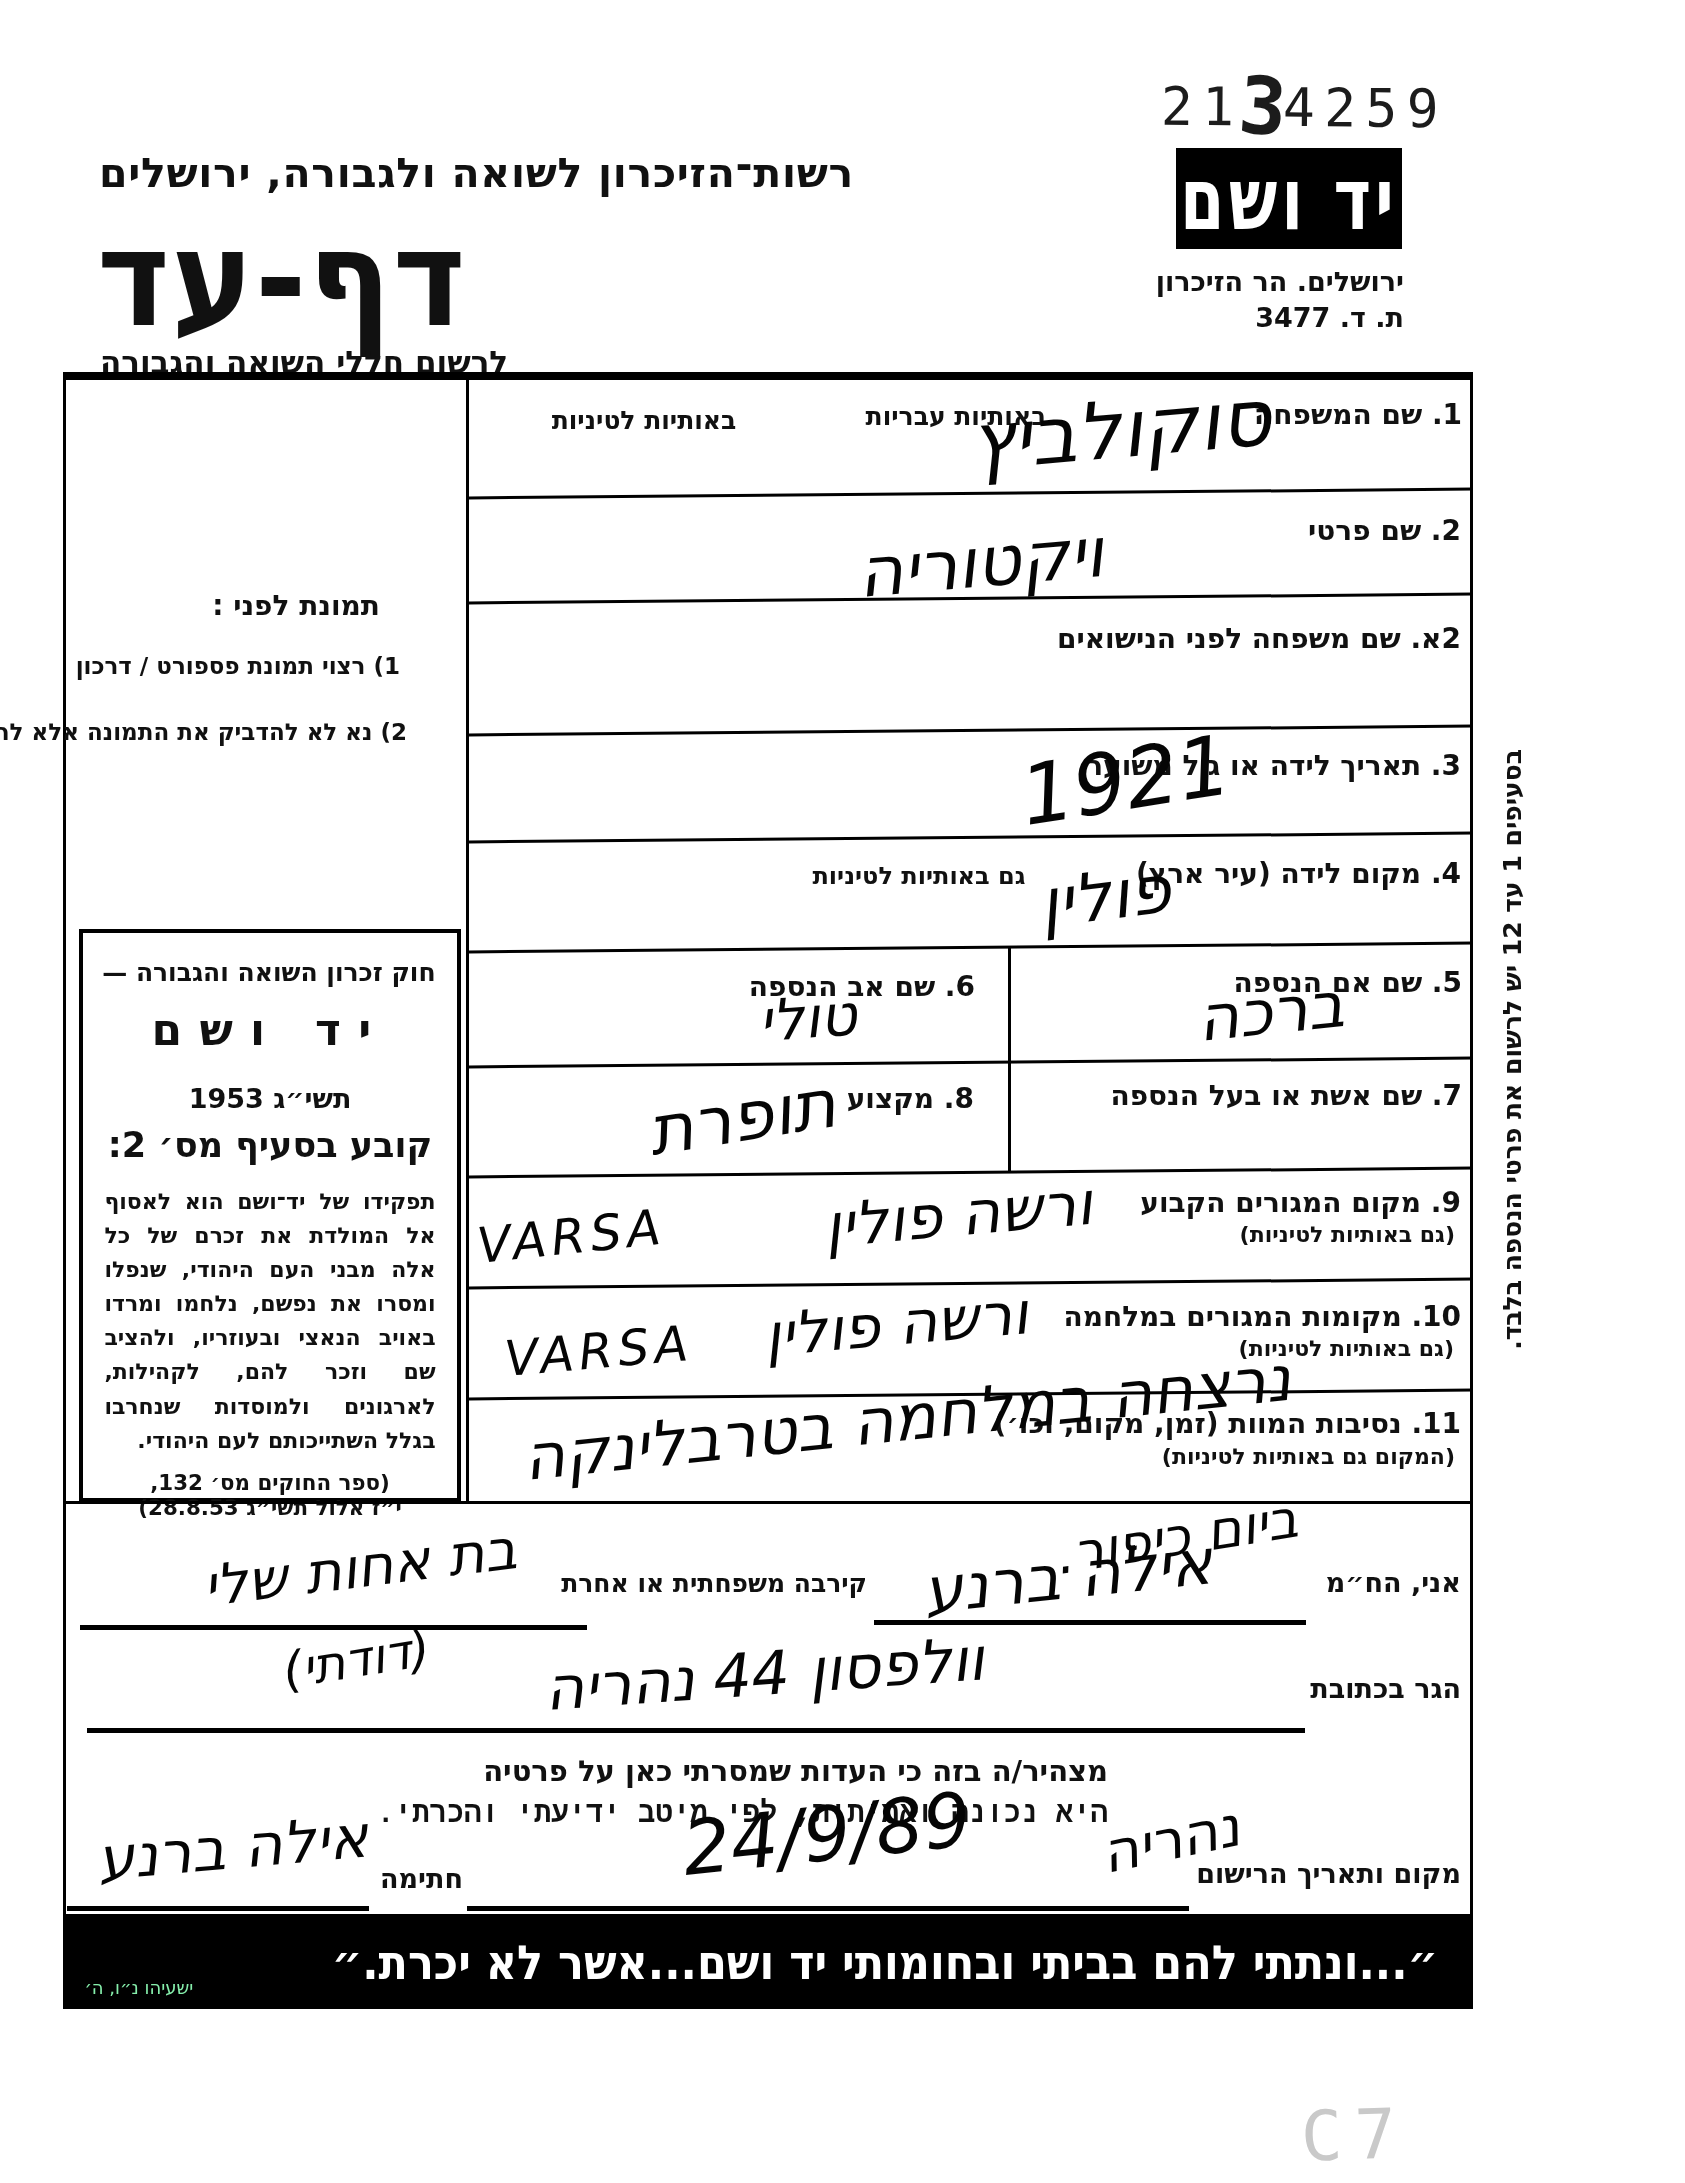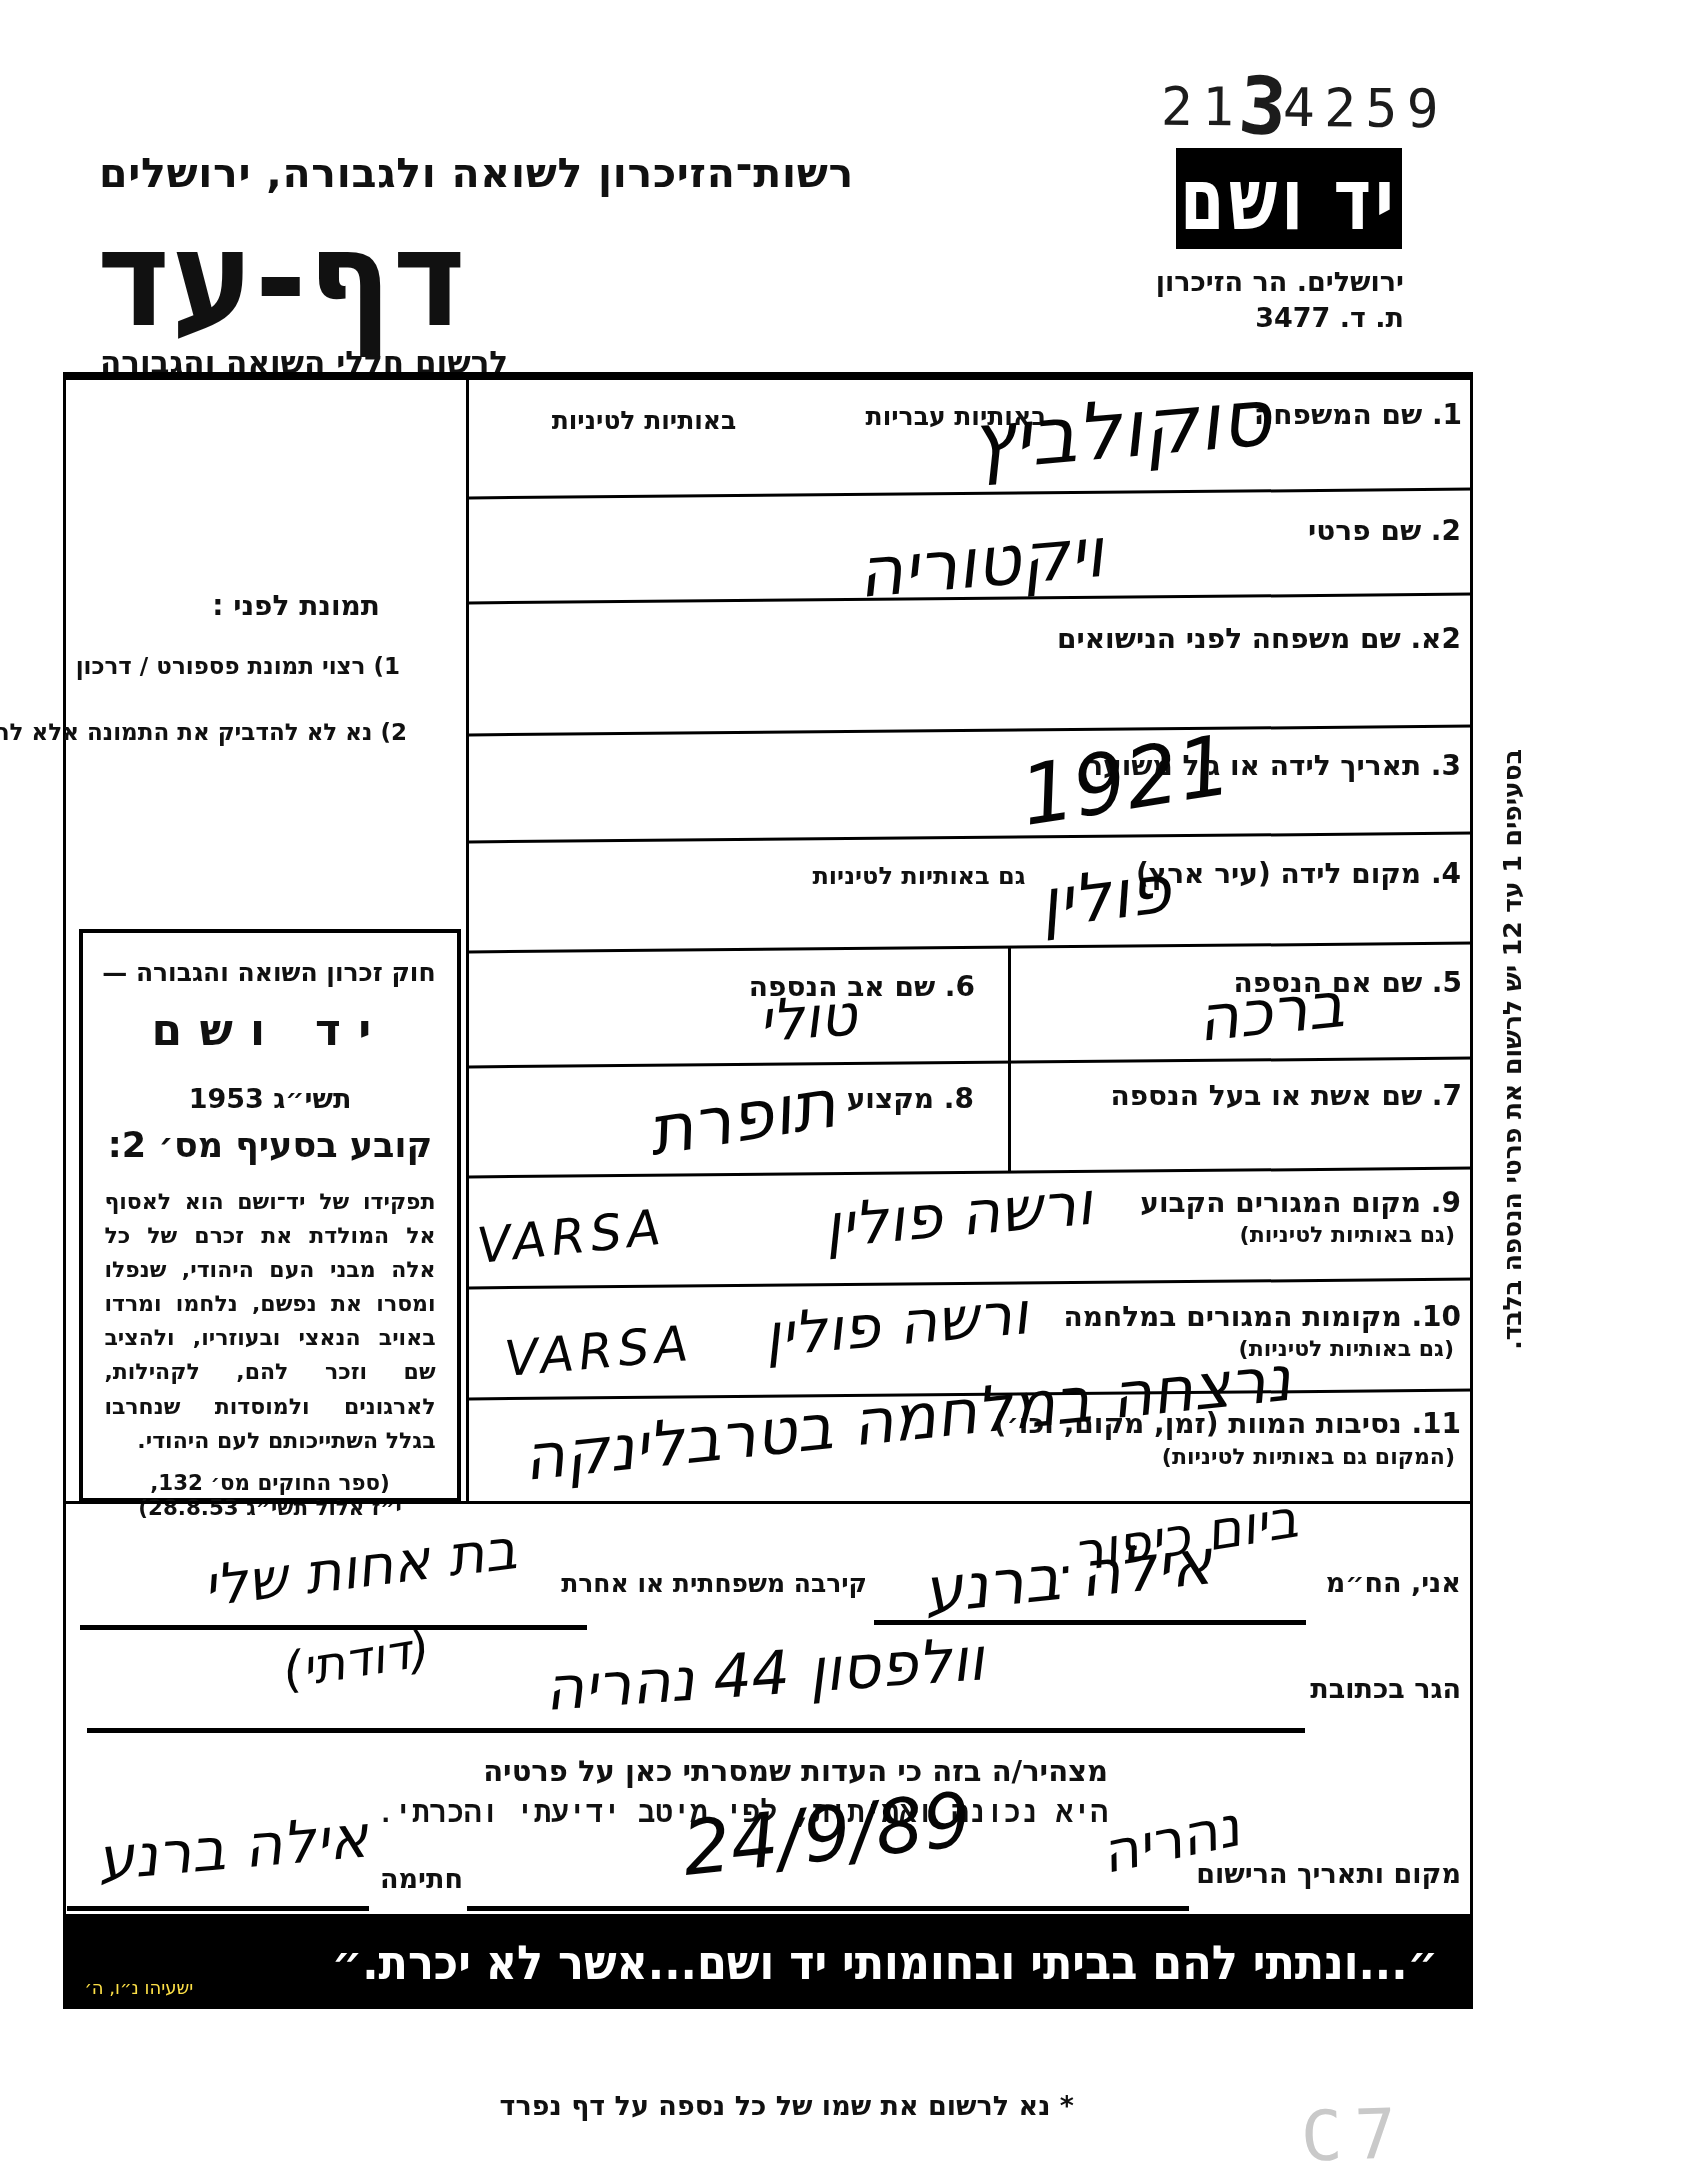--- a/index.html
+++ b/index.html
@@ -141,20 +141,19 @@
   <div class="abs hline" style="left:467px; top:1906px; width:722px; height:4.7px;"></div>
   <div class="abs hw rtl" style="left:1108px; top:1826px; font-size:56px; transform:rotate(-12deg);">נהריה</div>
   <div class="abs hw" style="left:687px; top:1812px; font-size:75px; transform:rotate(-6deg);">24/9/89</div>
 
   <div class="abs rtl label" style="left:368px; top:1863px; width:95px; text-align:right; font-size:27px;">חתימה</div>
   <div class="abs hline" style="left:67px; top:1906px; width:302px; height:4.7px;"></div>
   <div class="abs hw rtl" style="left:100px; top:1830px; font-size:59px; transform:rotate(-5deg);">אילה ברנע</div>
 
   <div class="abs banner rtl" style="left:63px; top:1914px; width:1410px; height:95px;">
     <span class="label" style="font-size:43px; padding-right:35px; transform:scaleY(1.1);">״...ונתתי להם בביתי ובחומותי יד ושם...אשר לא יכרת.״</span>
-    <span class="abs" style="left:21.4px; bottom:10.7px; font-size:18px; color:#fde047; direction:rtl;">ישעיהו נ״ו, ה׳</span>
+    <span class="abs" style="left:21.4px; bottom:10.7px; font-size:18px; color:#86efac; direction:rtl;">ישעיהו נ״ו, ה׳</span>
   </div>
 
-  <div class="abs rtl label" style="left:514px; top:2090px; width:560px; text-align:center; font-size:27px;">* נא לרשום את שמו של כל נספה על דף נפרד</div>
   <div class="abs faint" style="left:1301px; top:2095px; font-size:69px; letter-spacing:12px; transform:rotate(-2deg); font-family:'DejaVu Sans Mono', monospace;">C7</div>
 
 </div>
 
 
 </body></html>

